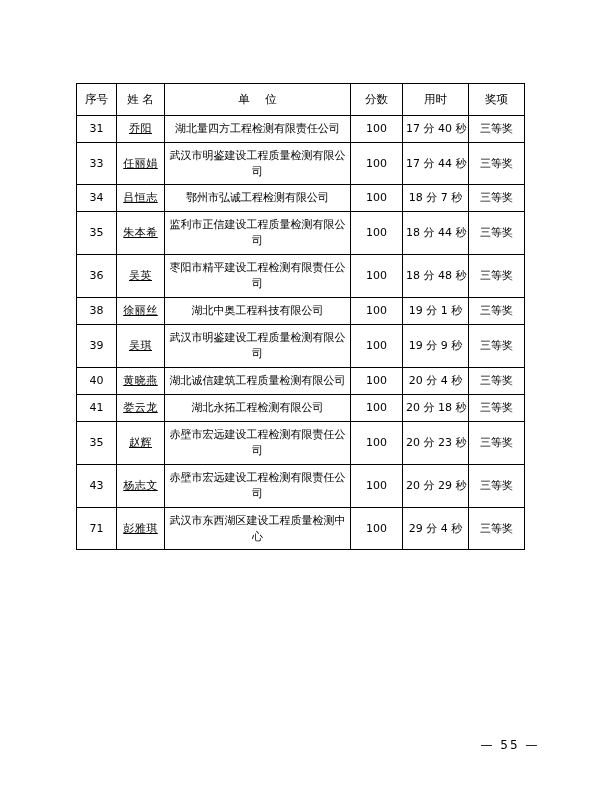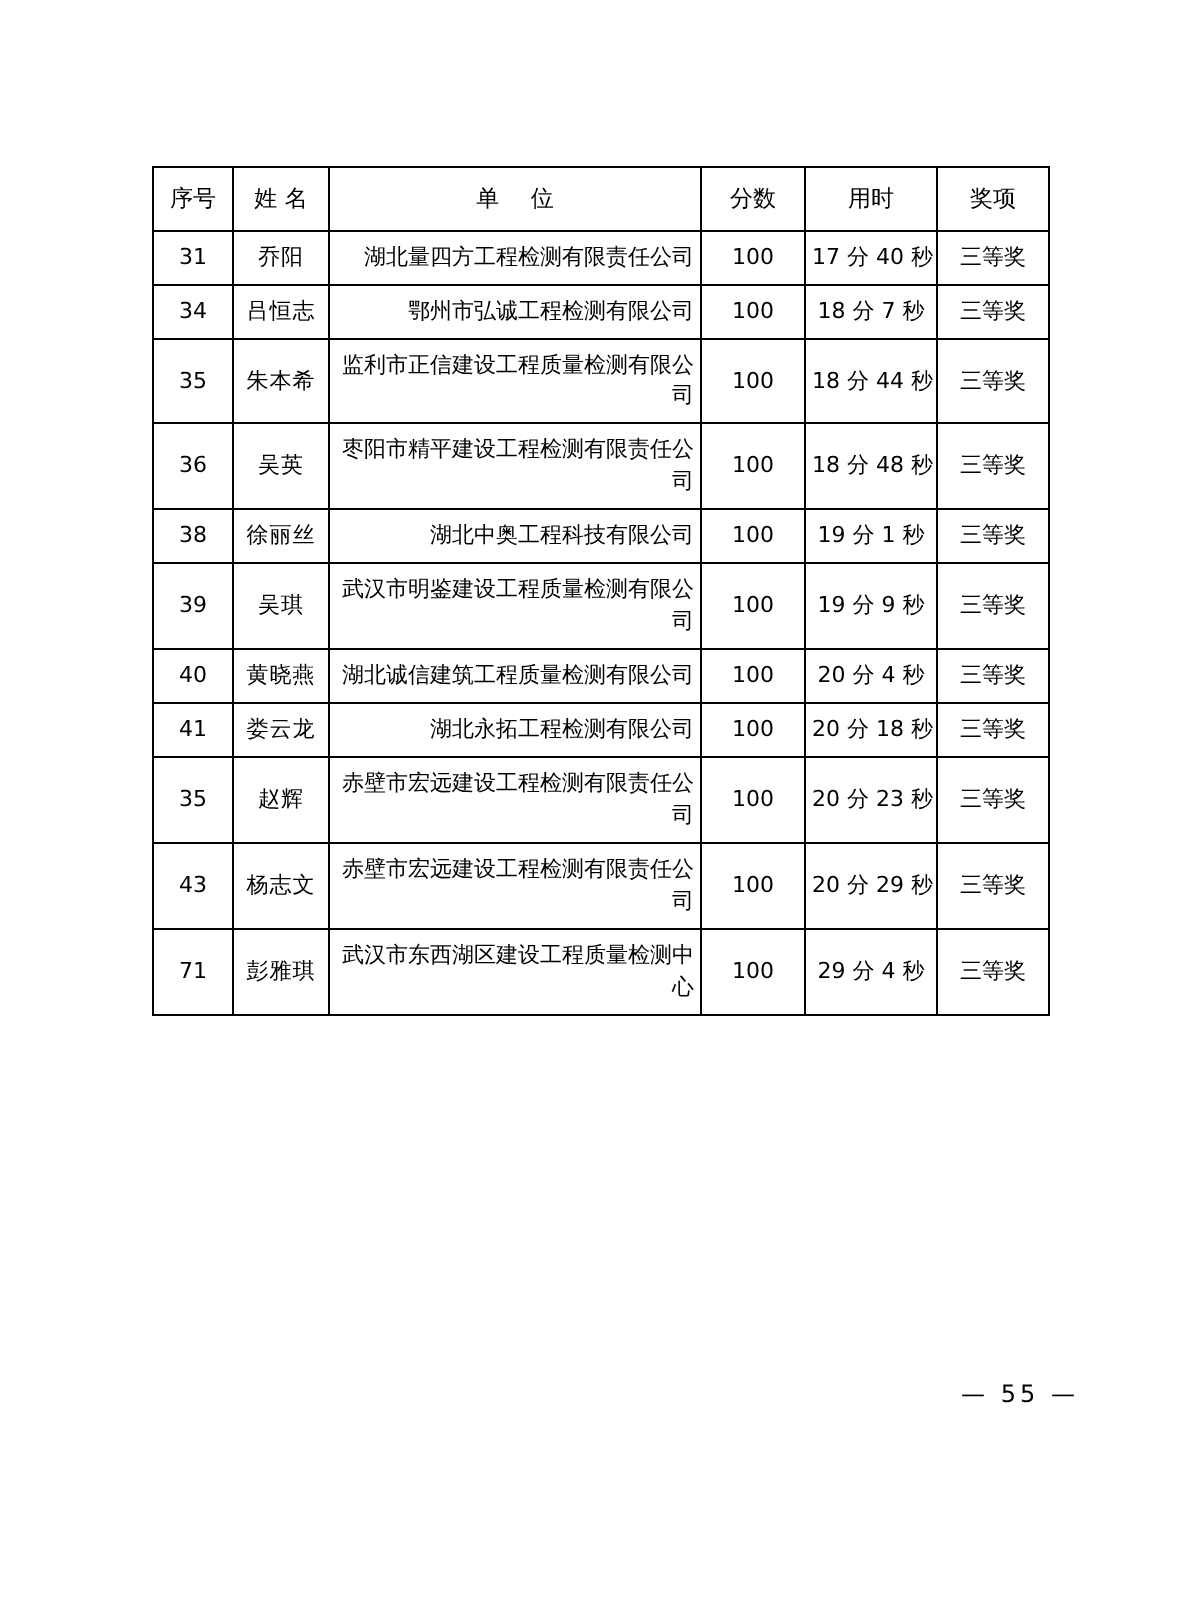--- a/index.html
+++ b/index.html
@@ -58,30 +58,31 @@
   th.h-unit {
     letter-spacing: 6px;
     text-indent: 6px;
   }
   td.num, td.name, td.score, td.time, td.prize {
     text-align: center;
     white-space: nowrap;
   }
   td.name {
     letter-spacing: 0.5px;
+    text-decoration: underline;
   }
   td.unit {
-    text-align: right;
+    text-align: center;
     padding-left: 6px;
     padding-right: 4px;
   }
   .page-number {
     position: absolute;
     left: 0;
-    top: 690px;
+    top: 738px;
     width: 600px;
     text-align: center;
     font-size: 12px;
     letter-spacing: 2px;
   }
   .pn-inner {
     display: inline-block;
     padding-left: 420px;
   }
 </style>
@@ -113,20 +114,28 @@
       <tbody>
         <tr>
           <td class="num">31</td>
           <td class="name">乔阳</td>
           <td class="unit">湖北量四方工程检测有限责任公司</td>
           <td class="score">100</td>
           <td class="time">17 分 40 秒</td>
           <td class="prize">三等奖</td>
         </tr>
         <tr>
+          <td class="num">33</td>
+          <td class="name">任丽娟</td>
+          <td class="unit">武汉市明鉴建设工程质量检测有限公司</td>
+          <td class="score">100</td>
+          <td class="time">17 分 44 秒</td>
+          <td class="prize">三等奖</td>
+        </tr>
+        <tr>
           <td class="num">34</td>
           <td class="name">吕恒志</td>
           <td class="unit">鄂州市弘诚工程检测有限公司</td>
           <td class="score">100</td>
           <td class="time">18 分 7 秒</td>
           <td class="prize">三等奖</td>
         </tr>
         <tr>
           <td class="num">35</td>
           <td class="name">朱本希</td>

